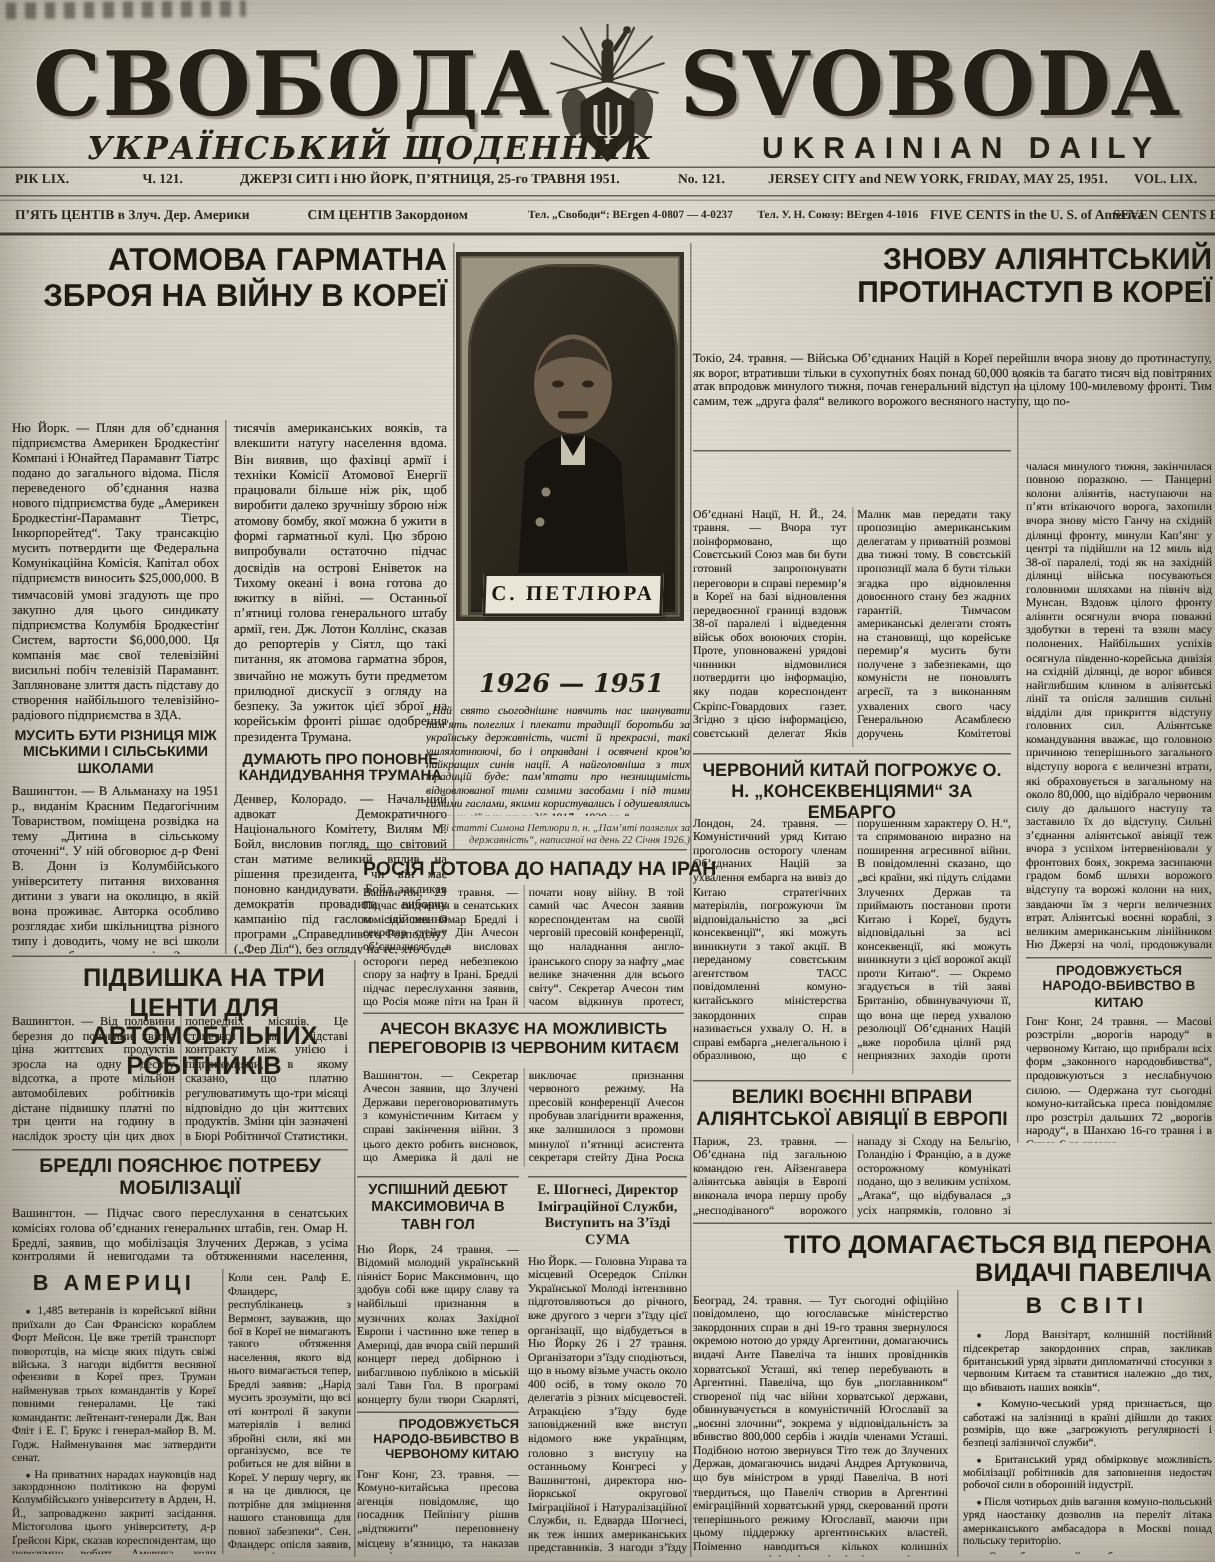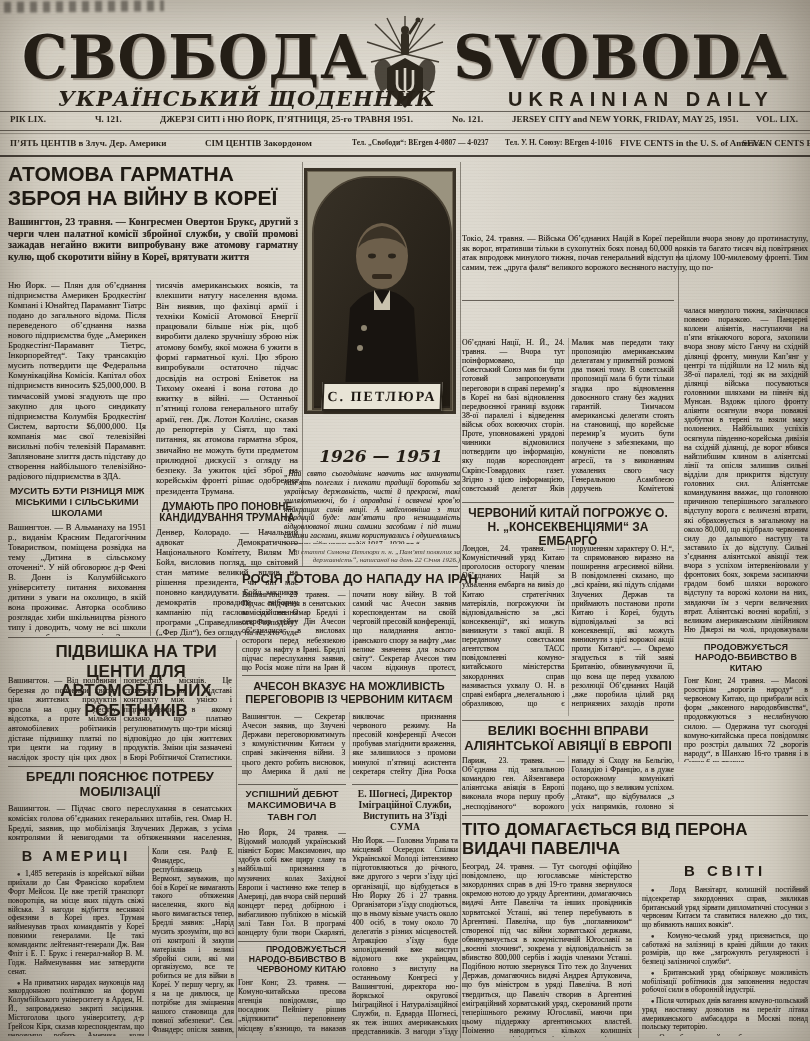--- a/index.html
+++ b/index.html
@@ -21,21 +21,21 @@
   
   .mast-title{font-family:"DejaVu Serif", serif;font-weight:bold;font-size:57px;line-height:1;
     color:#241e16;letter-spacing:1px;text-shadow:2px 2px 1px rgba(70,58,44,.45), -1px -1px 0 rgba(255,255,255,.25);
     transform:scaleY(1.04);white-space:nowrap;}
   .mast-sub-cyr{font-family:"DejaVu Serif", serif;font-style:italic;font-weight:bold;font-size:21px;
     color:#272118;letter-spacing:1px;white-space:nowrap;}
   .mast-sub-lat{font-family:"Liberation Sans", sans-serif;font-weight:bold;font-size:20px;
     color:#272118;letter-spacing:6px;white-space:nowrap;}
   .dl{font-weight:bold;font-size:9px;white-space:nowrap;color:#2b251d;}
   
-  .h-big{font-family:"Liberation Sans", sans-serif;font-weight:bold;text-align:left;
+  .h-big{font-family:"Liberation Sans", sans-serif;font-weight:bold;text-align:right;
     color:#1f1a13;line-height:1.12;letter-spacing:0px;}
   .h-sub{font-family:"Liberation Sans", sans-serif;font-weight:bold;text-align:center;
     color:#241e16;line-height:1.15;}
   .h-serif{font-family:"Liberation Serif", serif;font-weight:bold;text-align:center;color:#241e16;line-height:1.15;}
   .deck{font-weight:bold;font-size:10.5px;text-align:center;color:#2b251d;}
   .body-txt{font-family:"Liberation Serif", serif;text-align:justify;line-height:1.17;color:#2e2822;
     overflow:hidden;text-shadow:0 0 .4px rgba(46,40,34,.6);}
   .body-txt p{margin:0 0 2px 0;text-indent:9px;}
   .cols2{column-count:2;column-gap:7px;column-rule:1px solid rgba(52,45,36,.35);}
   .bullet{margin:0 0 3px 0;text-indent:8px;}
@@ -115,21 +115,20 @@
 
   <div class="vrule" style="left:302px;top:162px;height:404px;"></div>
   <div class="vrule" style="left:460px;top:162px;height:876px;"></div>
   <div class="vrule" style="left:150px;top:280px;height:356px;"></div>
   <div class="vrule" style="left:236px;top:640px;height:398px;"></div>
   <div class="vrule" style="left:678px;top:250px;height:512px;"></div>
   <div class="vrule" style="left:148px;top:846px;height:190px;"></div>
   <div class="vrule" style="left:638px;top:860px;height:178px;"></div>
 
   <div class="abs h-big" style="left:8px;top:162px;width:290px;font-size:21px;">АТОМОВА ГАРМАТНА ЗБРОЯ НА ВІЙНУ В КОРЕЇ</div>
-  <div class="abs body-txt" style="left:8px;top:216px;width:290px;height:60px;font-size:10px;font-weight:bold;">Вашингтон, 23 травня. — Конгресмен Овертон Брукс, другий з черги член палатної комісії збройної служби, у своїй промові зажадав негайно вжити випробувану вже атомову гарматну кулю, щоб скоротити війну в Кореї, врятувати життя</div>
 
   <div class="abs" style="left:8px;top:280px;width:138px;height:356px;overflow:hidden;">
     <div class="body-txt" style="font-size:8.6px;">Ню Йорк. — Плян для об’єднання підприємства Америкен Бродкестінґ Компані і Юнайтед Парамавнт Тіатрс подано до загального відома. Після переведеного об’єднання назва нового підприємства буде „Америкен Бродкестінґ-Парамавнт Тіетрс, Інкорпорейтед“. Таку трансакцію мусить потвердити ще Федеральна Комунікаційна Комісія. Капітал обох підприємств виносить $25,000,000. В тимчасовій умові згадують ще про закупно для цього синдикату підприємства Колумбія Бродкестінґ Систем, вартости $6,000,000. Ця компанія має свої телевізійні висильні побіч телевізій Парамавнт. Запляноване злиття дасть підставу до створення найбільшого телевізійно-радіового підприємства в ЗДА.</div>
     <div class="h-sub" style="font-size:9.5px;margin:5px 0 3px 0;">МУСИТЬ БУТИ РІЗНИЦЯ МІЖ МІСЬКИМИ І СІЛЬСЬКИМИ ШКОЛАМИ</div>
     <div class="body-txt" style="font-size:8.6px;">Вашингтон. — В Альманаху на 1951 р., виданім Красним Педагогічним Товариством, поміщена розвідка на тему „Дитина в сільському оточенні“. У ній обговорює д-р Фені В. Донн із Колумбійського університету питання виховання дитини з уваги на околицю, в якій вона проживає. Авторка особливо розглядає хиби шкільництва різного типу і доводить, чому не всі школи можуть бути однакові. Зокрема сільські школи мусять бути пристосовані до потреб фармерів і земельних господарів і тому в фармерських осередках треба зберігати такі школи, які там досі існували, очевидно з відповідними доповненнями. Міські школи мусять бути пристосовані до міського життя і праці. Це проявляється на розподілі матеріялу й часу, призначеного на навчання, відповідно до пори року.</div>
   </div>
 
   <div class="abs" style="left:156px;top:280px;width:142px;height:356px;overflow:hidden;">
     <div class="body-txt" style="font-size:8.8px;">тисячів американських вояків, та влекшити натугу населення вдома. Він виявив, що фахівці армії і техніки Комісії Атомової Енергії працювали більше ніж рік, щоб виробити далеко зручнішу зброю ніж атомову бомбу, якої можна б ужити в формі гарматньої кулі. Цю зброю випробували остаточно підчас досвідів на острові Еніветок на Тихому океані і вона готова до вжитку в війні. — Останньої п’ятниці голова генерального штабу армії, ген. Дж. Лотон Коллінс, сказав до репортерів у Сіятл, що такі питання, як атомова гарматна зброя, звичайно не можуть бути предметом прилюдної дискусії з огляду на безпеку. За ужиток цієї зброї на корейськім фронті рішає одобрення президента Трумана.</div>
     <div class="h-sub" style="font-size:10px;margin:5px 0 3px 0;">ДУМАЮТЬ ПРО ПОНОВНЕ КАНДИДУВАННЯ ТРУМАНА</div>
@@ -193,20 +192,21 @@
   <div class="abs h-sub" style="left:238px;top:788px;width:108px;font-size:9.8px;">УСПІШНИЙ ДЕБЮТ МАКСИМОВИЧА В ТАВН ГОЛ</div>
   <div class="abs body-txt" style="left:238px;top:828px;width:108px;height:110px;font-size:7.8px;">Ню Йорк, 24 травня. — Відомий молодий український піяніст Борис Максимович, що здобув собі вже щиру славу та найбільші признання в музичних колах Західної Европи і частинно вже тепер в Америці, дав вчора свій перший концерт перед добірною і вибагливою публікою в міській залі Тавн Гол. В програмі концерту були твори Скарляті, Бетговена, Шопена, Шумана, Стравінського, Глязунова, Блюменфельда і Ліста. Цю нелегку програму молодий піяніст виконав з найбільшою майстерністю.</div>
   <div class="hrule" style="left:238px;top:941px;width:108px;"></div>
   <div class="abs h-sub" style="left:238px;top:945px;width:108px;font-size:8.6px;text-align:right;">ПРОДОВЖУЄТЬСЯ НАРОДО-ВБИВСТВО В ЧЕРВОНОМУ КИТАЮ</div>
   <div class="abs body-txt" style="left:238px;top:978px;width:108px;height:58px;font-size:7.8px;">Гонг Конг, 23. травня. — Комуно-китайська пресова агенція повідомляє, що посадник Пейпінгу рішив „відтяжити“ переповнену місцеву в’язницю, та наказав розстріляти дальших задержаних там 221 „ворогів народу“.</div>
 
   <div class="hrule" style="left:352px;top:784px;width:106px;"></div>
   <div class="abs h-serif" style="left:352px;top:788px;width:106px;font-size:9.6px;">Е. Шогнесі, Директор Іміграційної Служби, Виступить на З’їзді СУМА</div>
   <div class="abs body-txt" style="left:352px;top:836px;width:106px;height:200px;font-size:7.8px;">Ню Йорк. — Головна Управа та місцевий Осередок Спілки Української Молоді інтензивно підготовляються до річного, вже другого з черги з’їзду цієї організації, що відбудеться в Ню Йорку 26 і 27 травня. Організатори з’їзду сподіються, що в ньому візьме участь около 400 осіб, в тому около 70 делегатів з різних місцевостей. Атракцією з’їзду буде заповіджений вже виступ відомого вже українцям, головно з виступу на останньому Конгресі у Вашингтоні, директора ню-йоркської округової Іміграційної і Натуралізаційної Служби, п. Едварда Шогнесі, як теж інших американських представників. З нагоди з’їзду відбудеться в неділю, в залі Стайвесант Гайскул в год. 4-ій пополудні музично-танцювальний фестиваль самодіяльних артистичних груп СУМА.</div>
 
+  <div class="abs h-big" style="left:462px;top:162px;width:346px;font-size:20px;">ЗНОВУ АЛІЯНТСЬКИЙ ПРОТИНАСТУП В КОРЕЇ</div>
   <div class="abs body-txt" style="left:462px;top:234px;width:346px;height:62px;font-size:8.3px;">Токіо, 24. травня. — Війська Об’єднаних Націй в Кореї перейшли вчора знову до протинаступу, як ворог, втративши тільки в сухопутніх боях понад 60,000 вояків та багато тисяч від повітряних атак впродовж минулого тижня, почав генеральний відступ на цілому 100-милевому фронті. Тим самим, теж „друга фаля“ великого ворожого весняного наступу, що по-</div>
 
   <div class="hrule" style="left:462px;top:300px;width:212px;"></div>
   <div class="abs body-txt cols2" style="left:462px;top:338px;width:212px;height:160px;font-size:7.8px;">Об’єднані Нації, Н. Й., 24. травня. — Вчора тут поінформовано, що Совєтський Союз мав би бути готовий запропонувати переговори в справі перемир’я в Кореї на базі відновлення передвоєнної границі вздовж 38-ої паралелі і відведення військ обох воюючих сторін. Проте, уповноважені урядові чинники відмовилися потвердити цю інформацію, яку подав кореспондент Скріпс-Говардових газет. Згідно з цією інформацією, совєтський делегат Яків Малик мав передати таку пропозицію американським делегатам у приватній розмові два тижні тому. В совєтській пропозиції мала б бути тільки згадка про відновлення довоєнного стану без жадних гарантій. Тимчасом американські делегати стоять на становищі, що корейське перемир’я мусить бути получене з забезпеками, що комуністи не поновлять агресії, та з виконанням ухвалених свого часу Генеральною Асамблеєю доручень Комітетові Посередництва для замирення і об’єднання Кореї під одним демократичним урядом.</div>
 
   <div class="abs body-txt" style="left:684px;top:306px;width:124px;height:328px;font-size:7.8px;">чалася минулого тижня, закінчилася повною поразкою. — Панцерні колони аліянтів, наступаючи на п’яти втікаючого ворога, захопили вчора знову місто Ганчу на східній ділянці фронту, минули Кап’янг у центрі та підійшли на 12 миль від 38-ої паралелі, тоді як на західній ділянці війська посуваються головними шляхами на північ від Мунсан. Вздовж цілого фронту аліянти осягнули вчора поважні здобутки в терені та взяли масу полонених. Найбільших успіхів осягнула південно-корейська дивізія на східній ділянці, де ворог вбився найглибшим клином в аліянтські лінії та опісля залишив сильні відділи для прикриття відступу головних сил. Аліянтське командування вважає, що головною причиною теперішнього загального відступу ворога є величезні втрати, які обраховується в загальному на около 80,000, що відібрало червоним силу до дальшого наступу та заставило їх до відступу. Сильні з’єднання аліянтської авіяції теж вчора з успіхом інтервеніювали у фронтових боях, зокрема засипаючи градом бомб шляхи ворожого відступу та ворожі колони на них, завдаючи їм з черги величезних втрат. Аліянтські воєнні кораблі, з великим американським лінійником Ню Джерзі на чолі, продовжували вчора сильний гарматний обстріл ворожого східнього побережжя.</div>
 
   <div class="hrule" style="left:462px;top:502px;width:212px;"></div>
   <div class="abs h-sub" style="left:462px;top:507px;width:212px;font-size:12px;">ЧЕРВОНИЙ КИТАЙ ПОГРОЖУЄ О. Н. „КОНСЕКВЕНЦІЯМИ“ ЗА ЕМБАРГО</div>
   <div class="abs body-txt cols2" style="left:462px;top:544px;width:212px;height:172px;font-size:7.8px;">Лондон, 24. травня. — Комуністичний уряд Китаю проголосив осторогу членам Об’єднаних Націй за ухвалення ембарга на вивіз до Китаю стратегічних матеріялів, погрожуючи їм відповідальністю за „всі консеквенції“, які можуть виникнути з такої акції. В переданому совєтським агентством ТАСС повідомленні комуно-китайського міністерства закордонних справ називається ухвалу О. Н. в справі ембарга „нелегальною і образливою, що є порушенням характеру О. Н.“, та спрямованою виразно на поширення агресивної війни. В повідомленні сказано, що „всі країни, які підуть слідами Злучених Держав та приймають постанови проти Китаю і Кореї, будуть відповідальні за всі консеквенції, які можуть виникнути з цієї ворожої акції проти Китаю“. — Окремо згадується в тій заяві Британію, обвинувачуючи її, що вона ще перед ухвалою резолюції Об’єднаних Націй „вже поробила цілий ряд неприязних заходів проти Китаю в ділянці торгівлі, доказуючи, що вона є ворогом китайського народу“. Рівночасно з тими обвинуваченнями і погрозами заявляється, що ембарго матиме „малий вплив“ на Китай, скріплюючи тільки його рішучість „завдати рішальну поразку американським імперіялистам“.</div>

